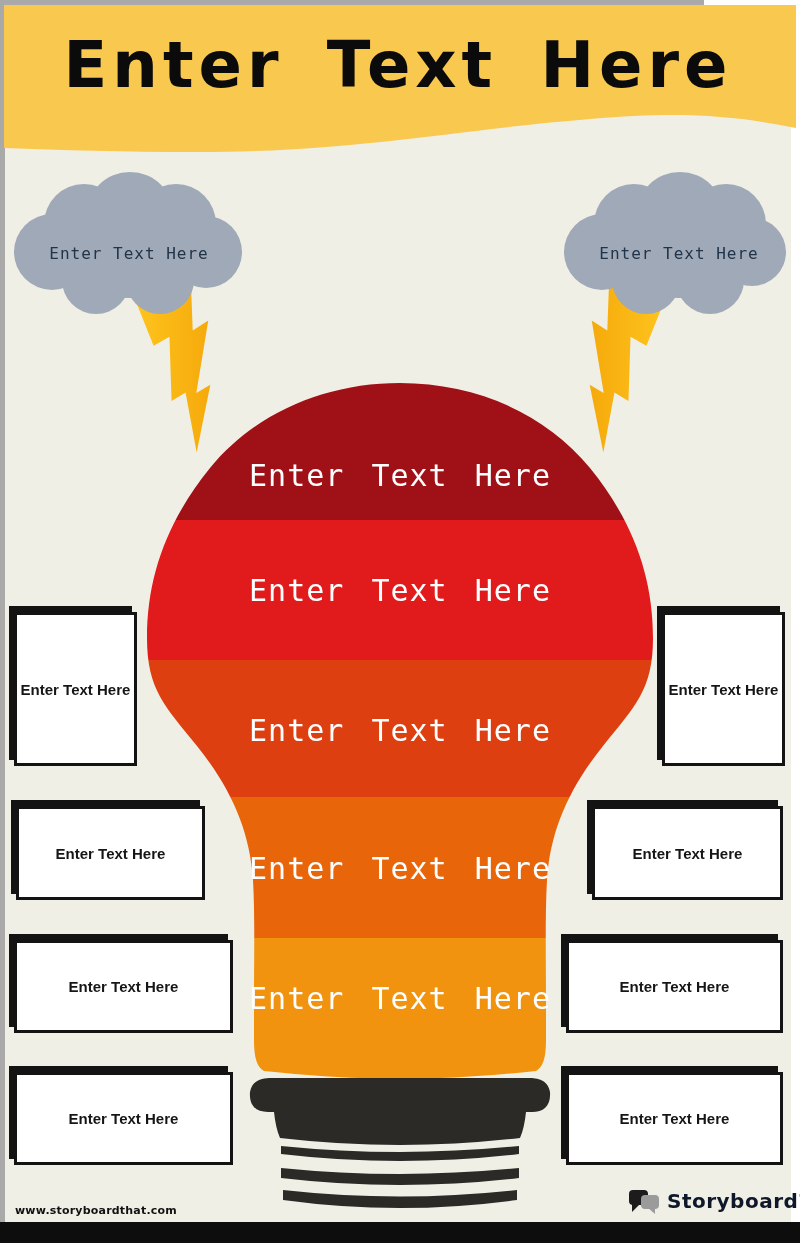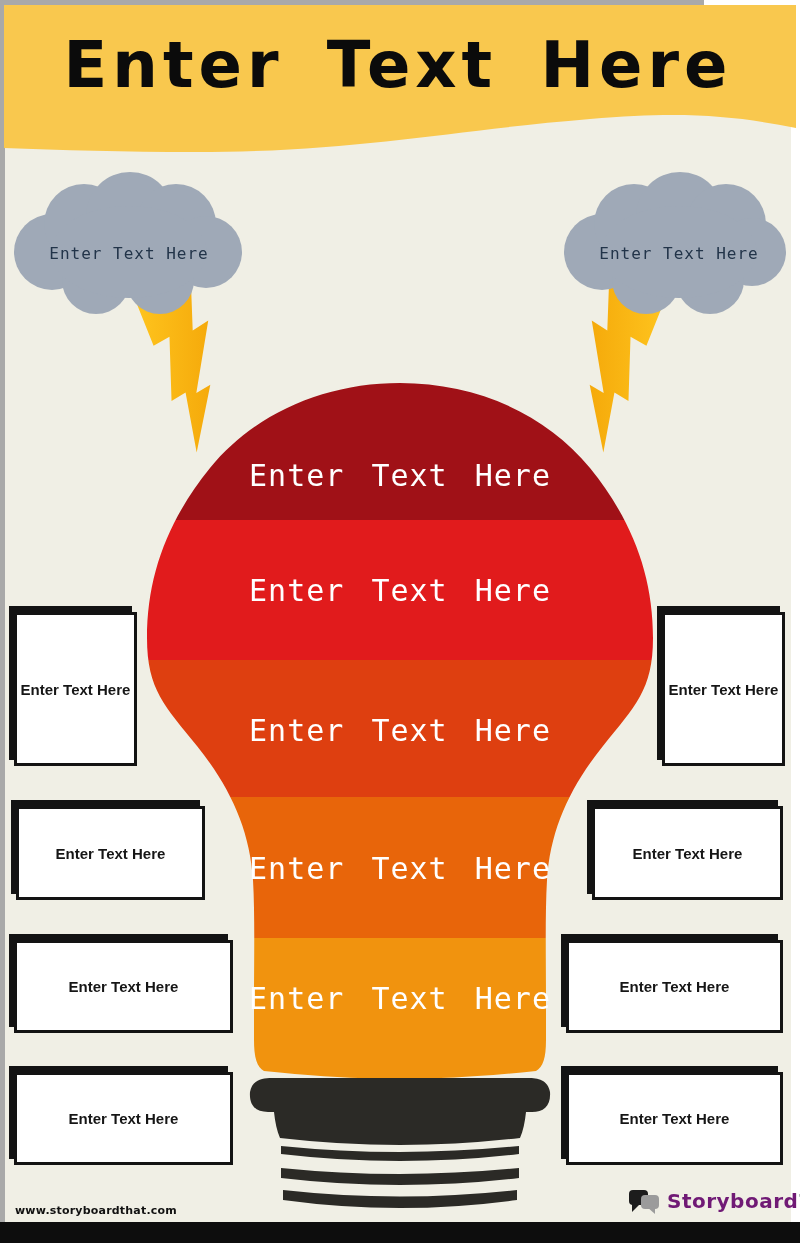--- a/index.html
+++ b/index.html
@@ -132,18 +132,18 @@
   </div>
 
   <div class="url" style="color: rgb(17, 17, 17);">www.storyboardthat.com</div>
   <div class="brand">
     <svg width="34" height="28" viewBox="0 0 34 28">
       <rect x="1" y="3" width="19" height="15" rx="4" fill="#1C1C1C"></rect>
       <path d="M4 15 L4 25 L13 16 Z" fill="#1C1C1C"></path>
       <rect x="13" y="8" width="18" height="14" rx="4" fill="#9B9B9B"></rect>
       <path d="M27 19 L27 27 L19 20 Z" fill="#9B9B9B"></path>
     </svg>
-    <span style="color: #701a75;">Storyboard</span>
+    <span style="color: #0f172a;">Storyboard</span>
       <span style="margin-left: -4px; color: rgb(155, 155, 155);">That</span>
   </div>
 
   <div class="bottom-bar" style="background: rgb(13, 13, 13);"></div>
 </div>
 
 </body></html>

